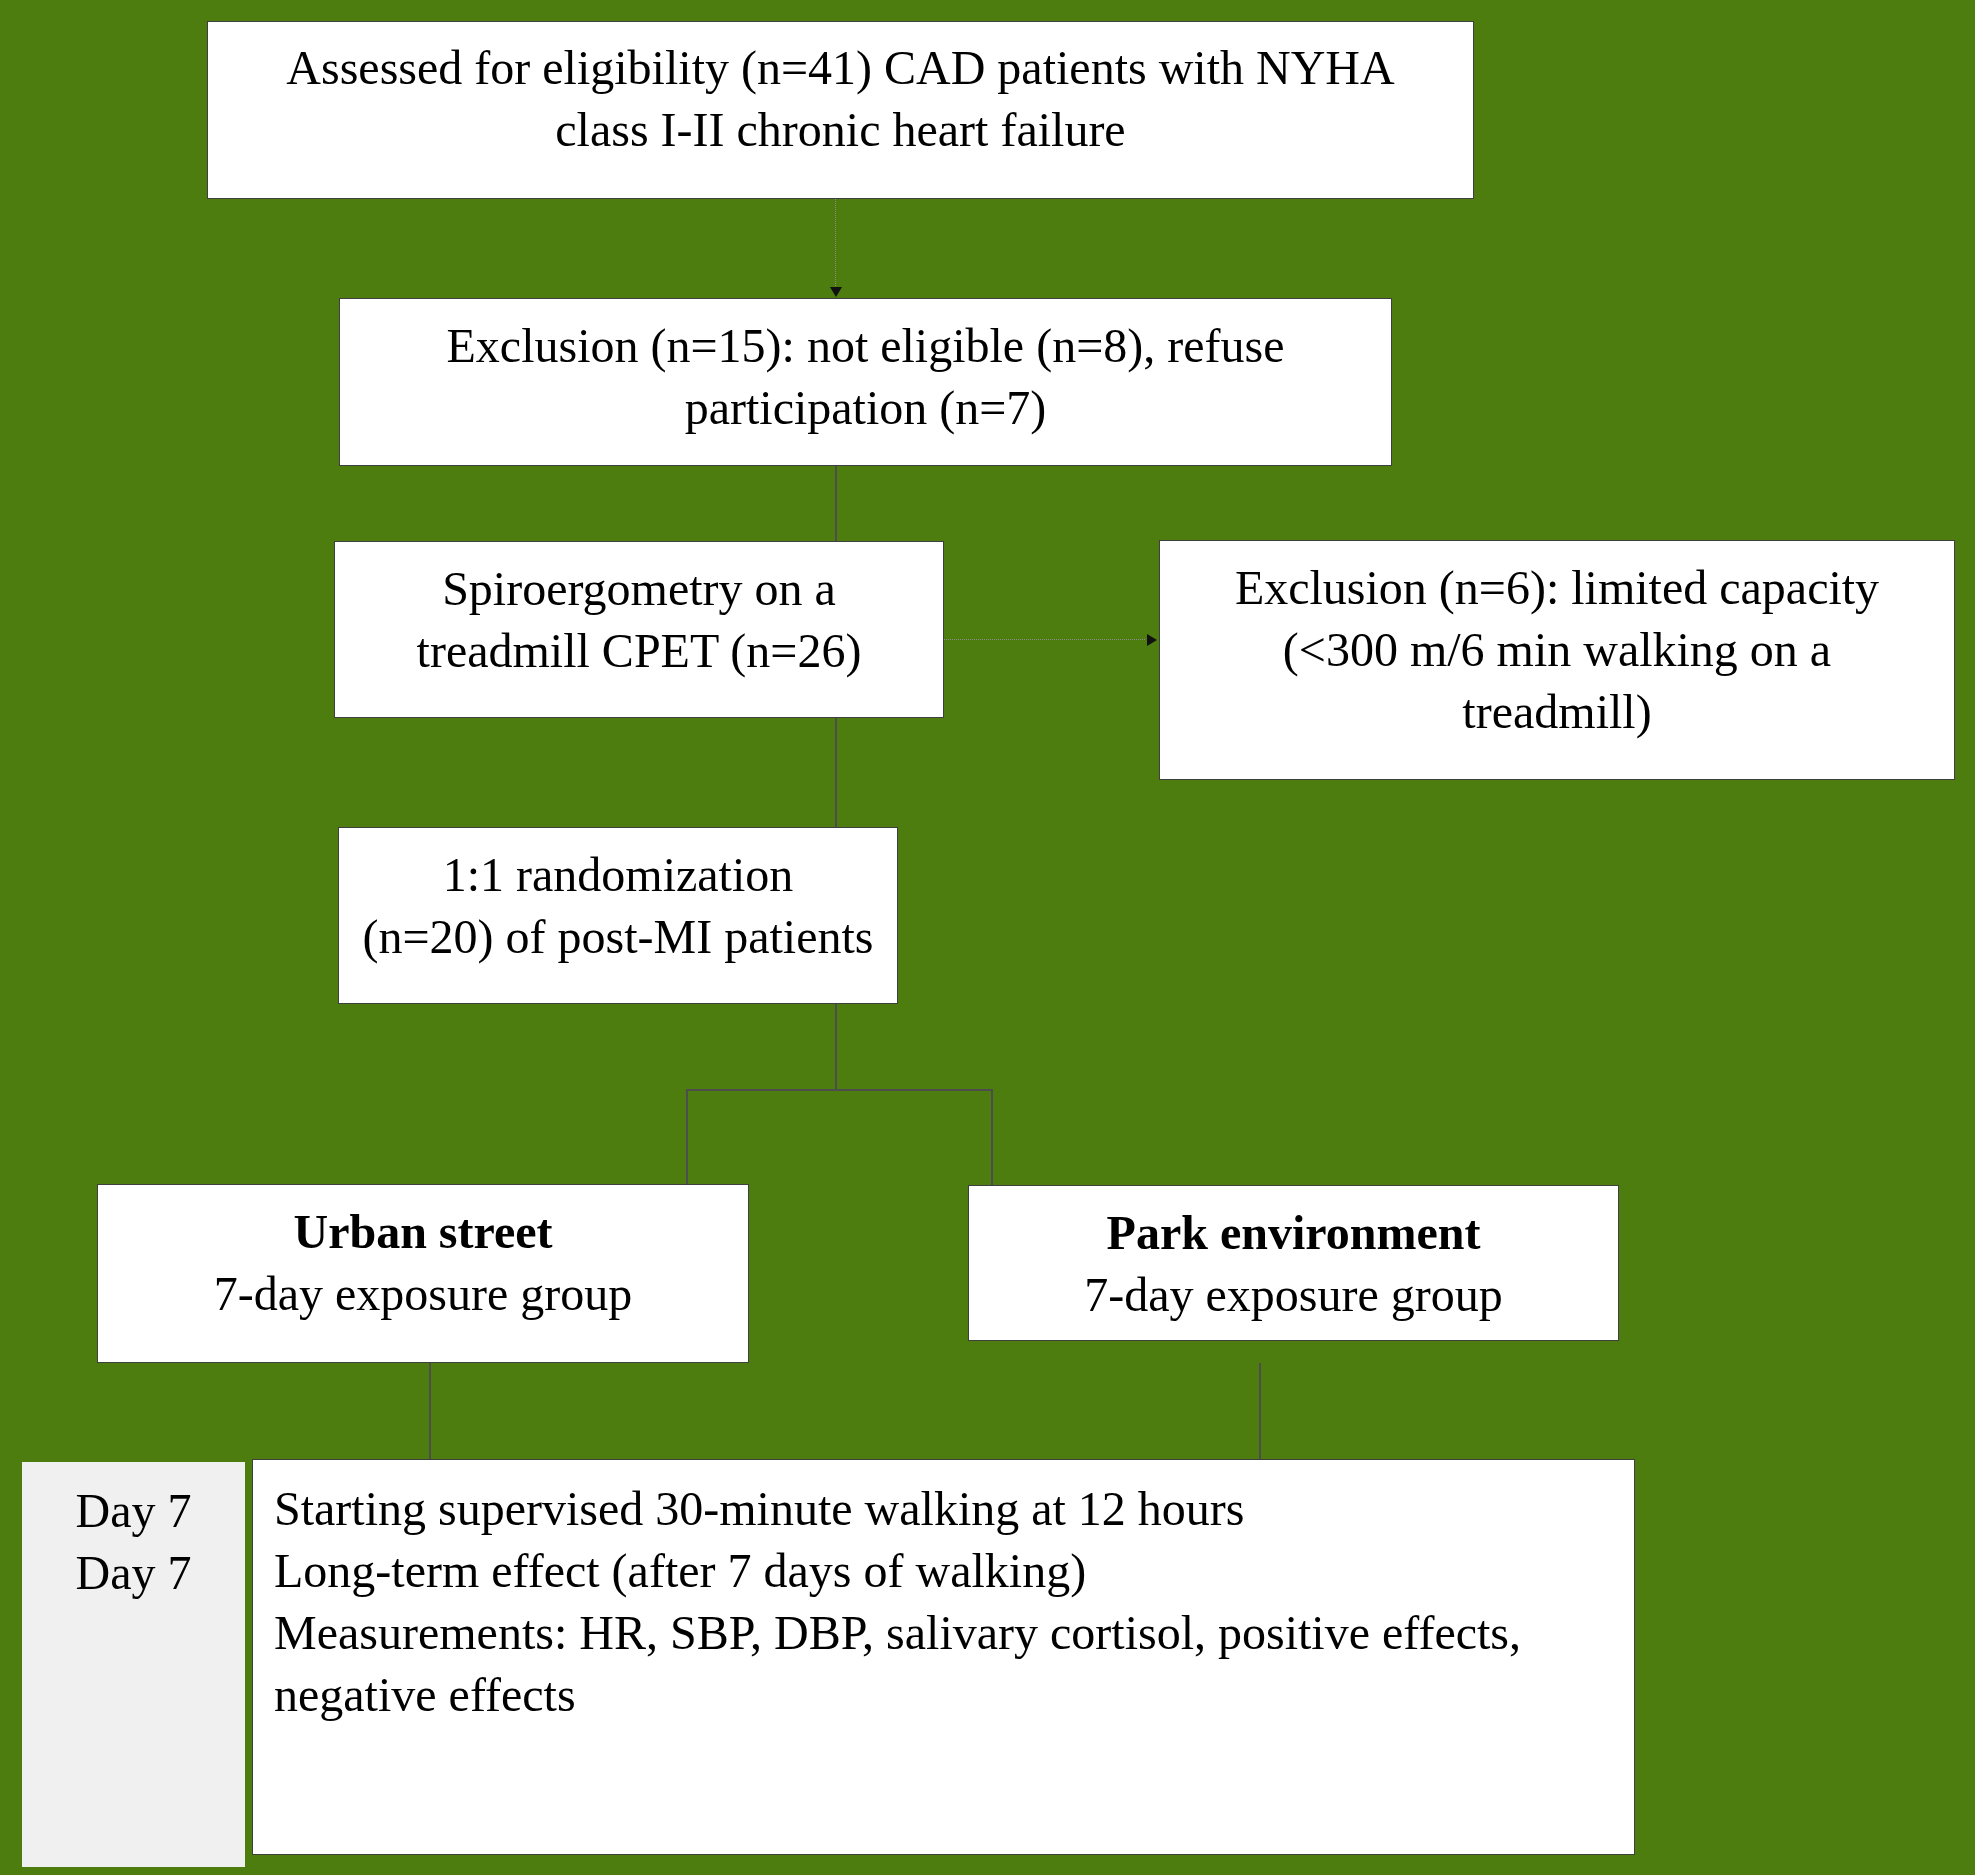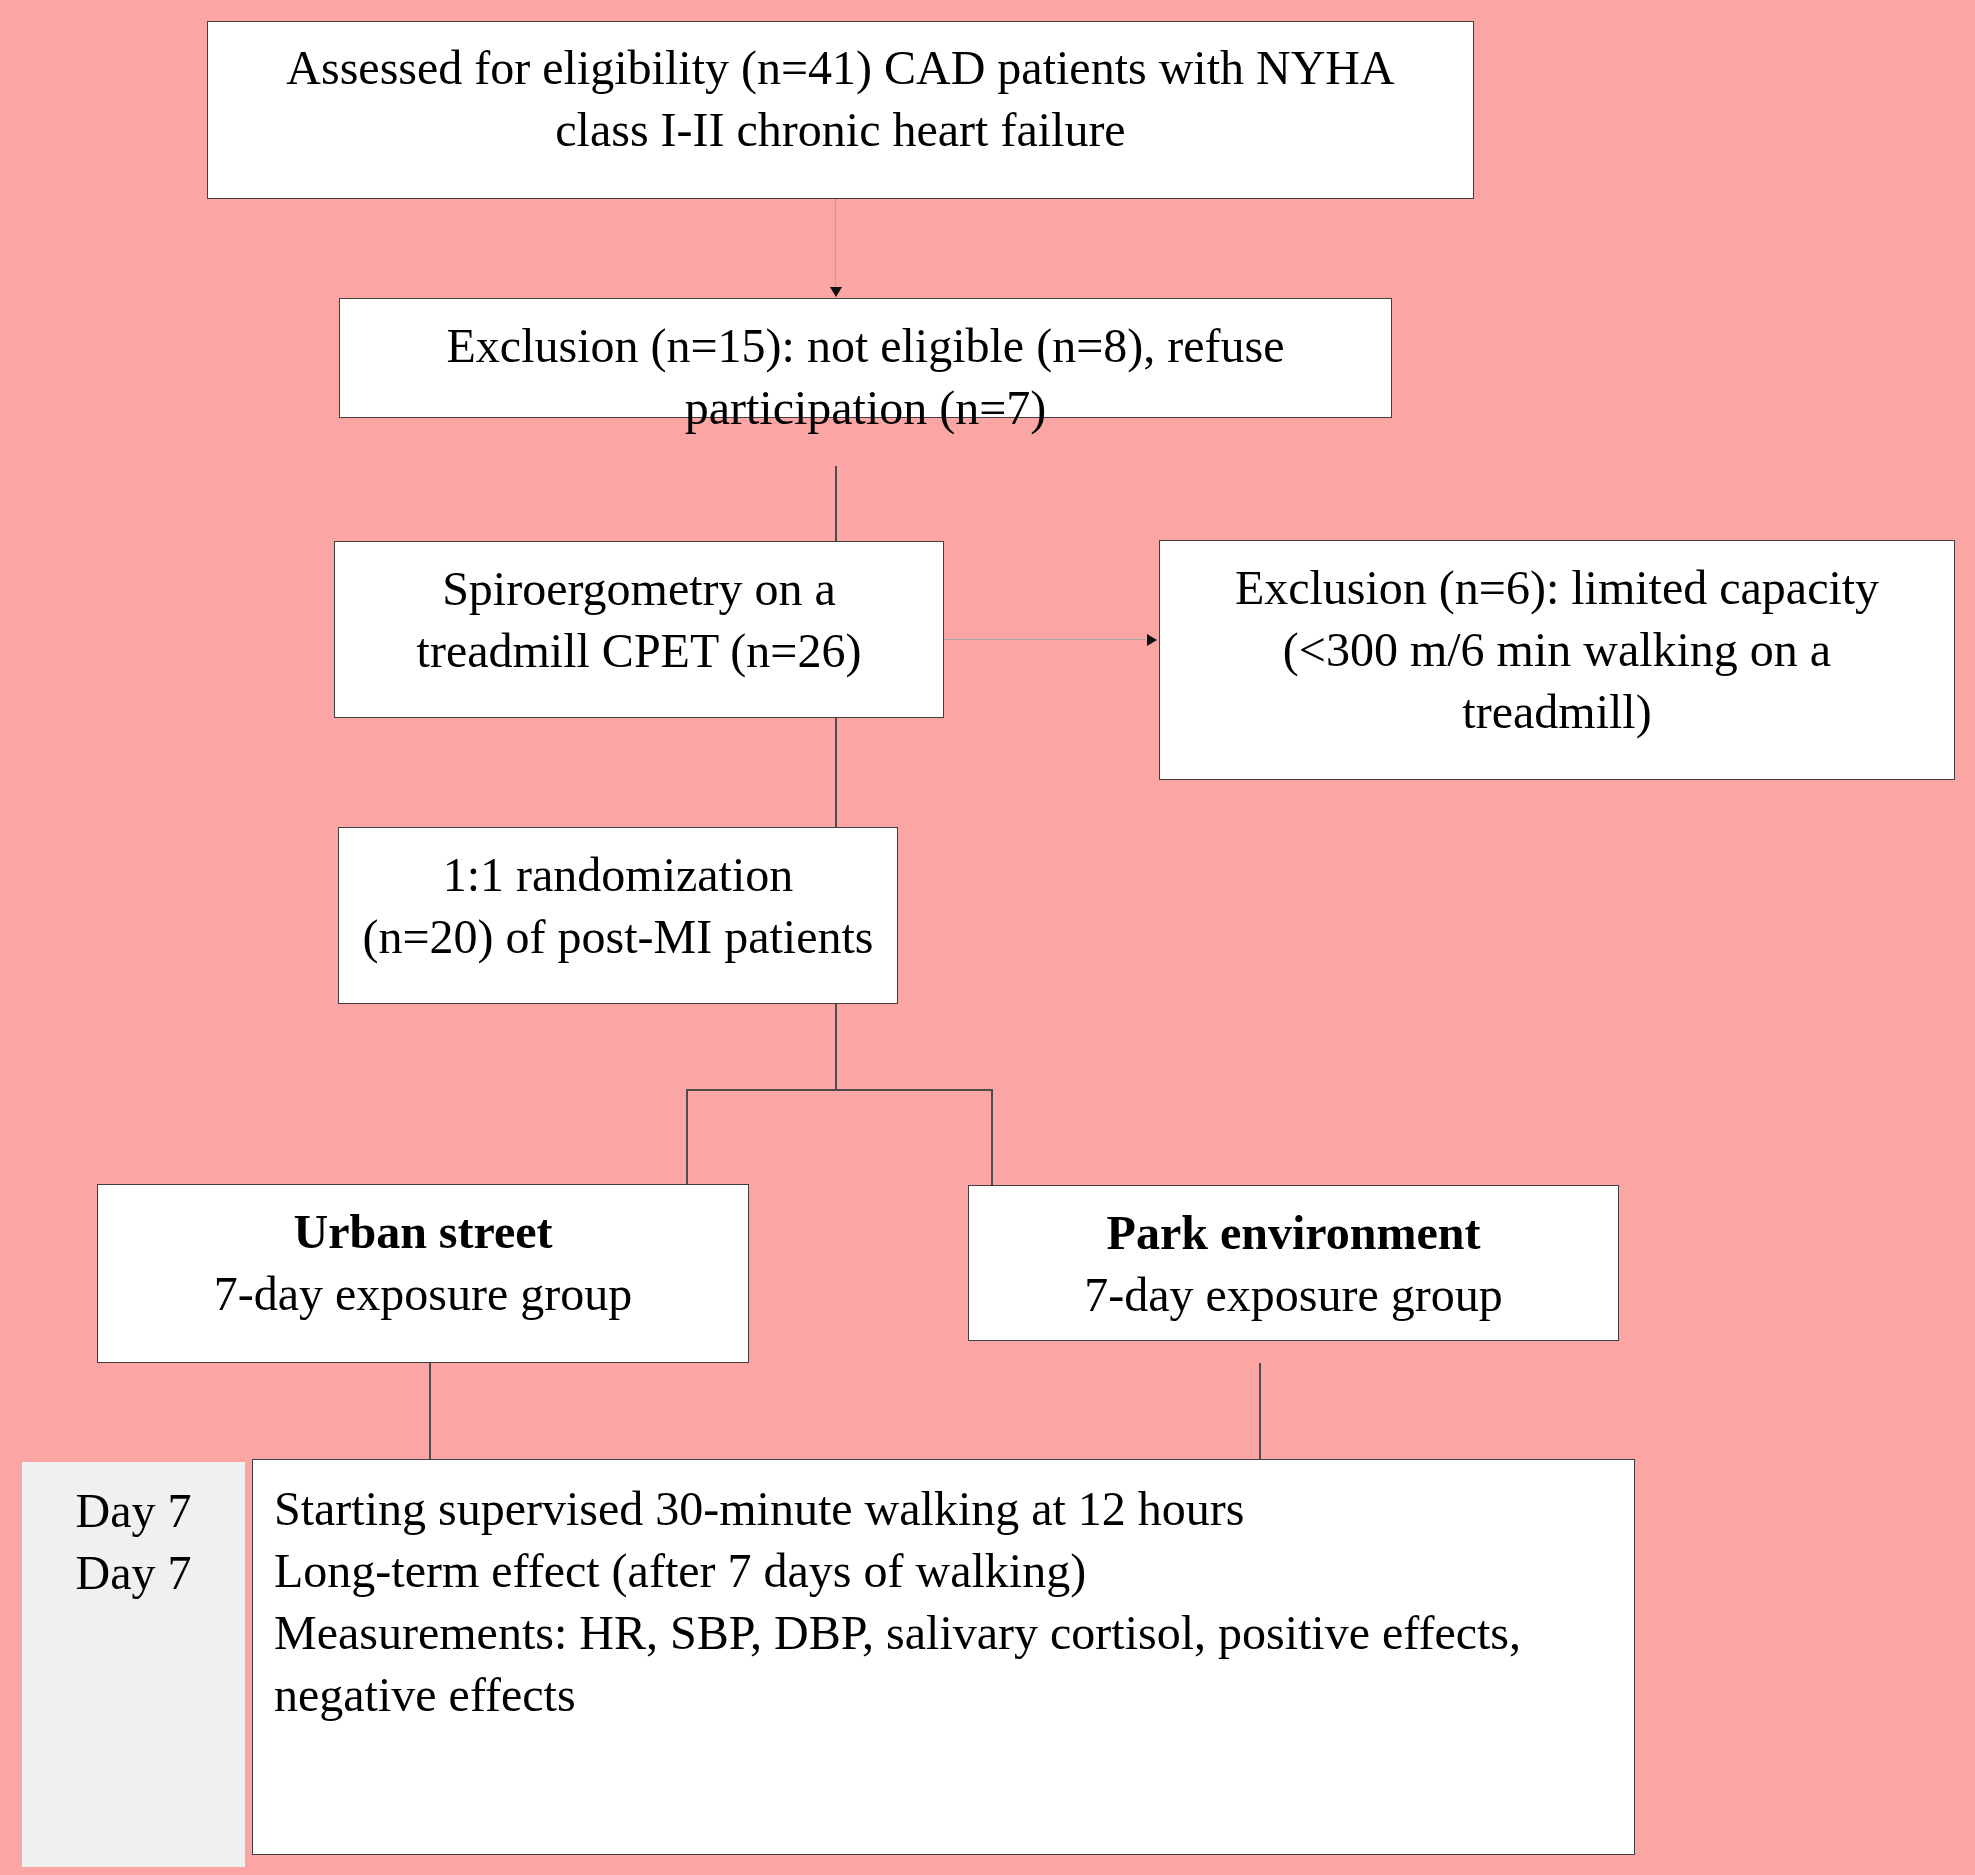--- a/index.html
+++ b/index.html
@@ -1,20 +1,20 @@
 <!DOCTYPE html>
 <html style="font-size:9px"><head>
 <meta charset="utf-8">
 <style>
   html, body { margin: 0; padding: 0; background: #ffffff; }
   #canvas {
     position: relative;
     width: 1975px;
     height: 1875px;
-    background: #fca5a5;
+    background: #4d7c0f;
     font-family: "Liberation Serif", "DejaVu Serif", serif;
     color: #000000;
     overflow: hidden;
   }
   .node {
     position: absolute;
     box-sizing: border-box;
     border: 1.7px solid #3f3f3f;
     background: #ffffff;
     text-align: center;
@@ -88,21 +88,21 @@
 <div id="canvas">
 
   <div class="node" style="left:207px; top:20.5px; width:1267px; height:178px;">
     <div class="ln">Assessed for eligibility (n=41) CAD patients with NYHA</div>
     <div class="ln">class I-II chronic heart failure</div>
   </div>
 
   <div class="vdotted" style="left:835px; top:199px; height:89px;"></div>
   <div class="arrow-down" style="left:830px; top:287px;"></div>
 
-  <div class="node" style="left:339px; top:298px; width:1053px; height:120px;">
+  <div class="node" style="left:339px; top:298px; width:1053px; height:168px;">
     <div class="ln">Exclusion (n=15): not eligible (n=8), refuse</div>
     <div class="ln">participation (n=7)</div>
   </div>
 
   <div class="vline" style="left:835px; top:466px; height:76px;"></div>
 
   <div class="node" style="left:334px; top:541px; width:610px; height:177px;">
     <div class="ln">Spiroergometry on a</div>
     <div class="ln">treadmill CPET (n=26)</div>
   </div>

